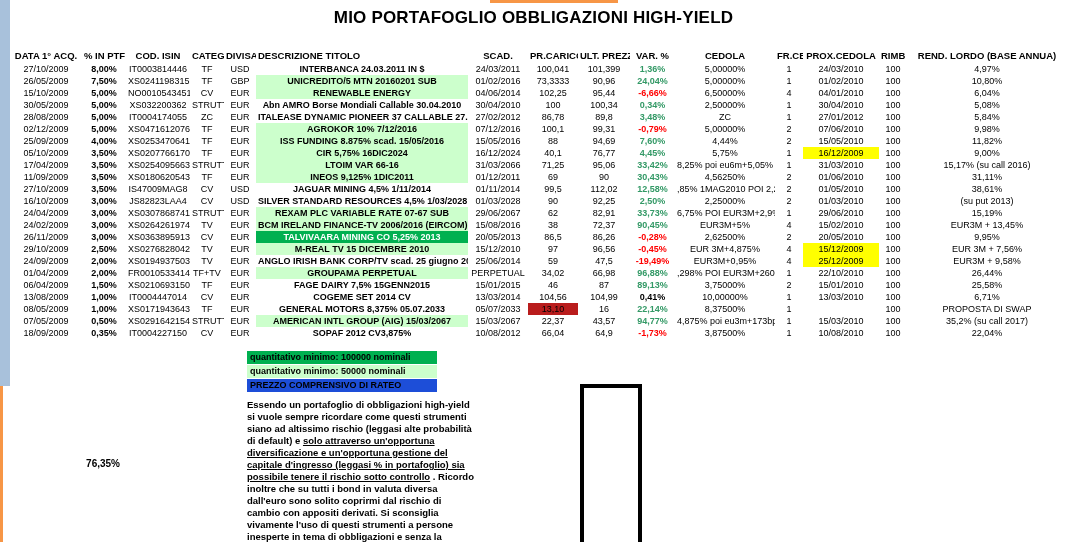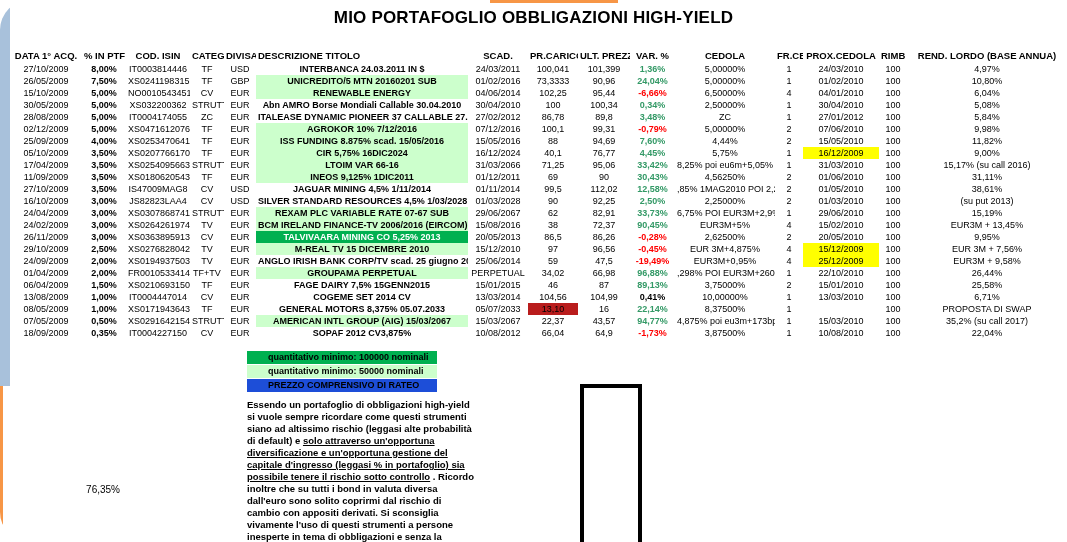--- a/index.html
+++ b/index.html
@@ -1,18 +1,18 @@
 <!DOCTYPE html>
 <html><head>
 <meta charset="utf-8">
 <style>
   html,body{margin:0;padding:0;}
   .sheet{
     position:relative;width:1067px;height:542px;background:#ffffff;
-    overflow:hidden;font-family:"Liberation Sans",sans-serif;color:#000;border-radius:30px;
+    overflow:hidden;font-family:"Liberation Sans",sans-serif;color:#000;
   }
   .strip-blue{position:absolute;left:0;top:0;width:10px;height:386px;background:#a8c1db;}
   .strip-orange{position:absolute;left:0;top:386px;width:3px;height:156px;background:#f79646;}
   .top-orange-segment{position:absolute;left:490px;top:0;width:128px;height:3px;background:#f79646;}
   .title{
     position:absolute;left:0;top:8px;width:1067px;text-align:center;
     font-size:17px;font-weight:bold;letter-spacing:.2px;
   }
   table.grid{
     position:absolute;left:10px;top:48px;width:1057px;
@@ -34,28 +34,28 @@
   .hl-lg{background:#ccffcc;}
   .hl-dg{background:#00b050;color:#ffffff;}
   .hl-y{background:#ffff00;}
   .hl-o{background:#b91c1c;}
   .var-g{color:#339966;}
   .var-r{color:#ff0000;}
   .var-k{color:#000000;}
   .legend{position:absolute;left:247px;top:351px;width:190px;}
   .legend-item{
     height:13px;line-height:13px;font-size:9px;font-weight:bold;
-    padding-left:21px;white-space:nowrap;overflow:hidden;margin-bottom:1px;
+    padding-left:3px;white-space:nowrap;overflow:hidden;margin-bottom:1px;
   }
   .legend-item.dark-green{background:#00b050;}
   .legend-item.light-green{background:#ccffcc;}
   .legend-item.orange{background:#1d4ed8;}
   .total-pct{
-    position:absolute;left:55px;top:484px;width:65px;text-align:right;
-    font-size:10px;font-weight:normal;
+    position:absolute;left:55px;top:458px;width:65px;text-align:right;
+    font-size:10px;font-weight:bold;
   }
   .note{
     position:absolute;left:247px;top:399px;width:230px;
     font-size:9.5px;font-weight:bold;line-height:12px;text-align:left;
   }
   .note .ul{text-decoration:underline;}
   .cutoff-box{
     position:absolute;left:580px;top:384px;width:54px;height:200px;
     background:#ffffff;border:4px solid #000;border-bottom:none;
   }

